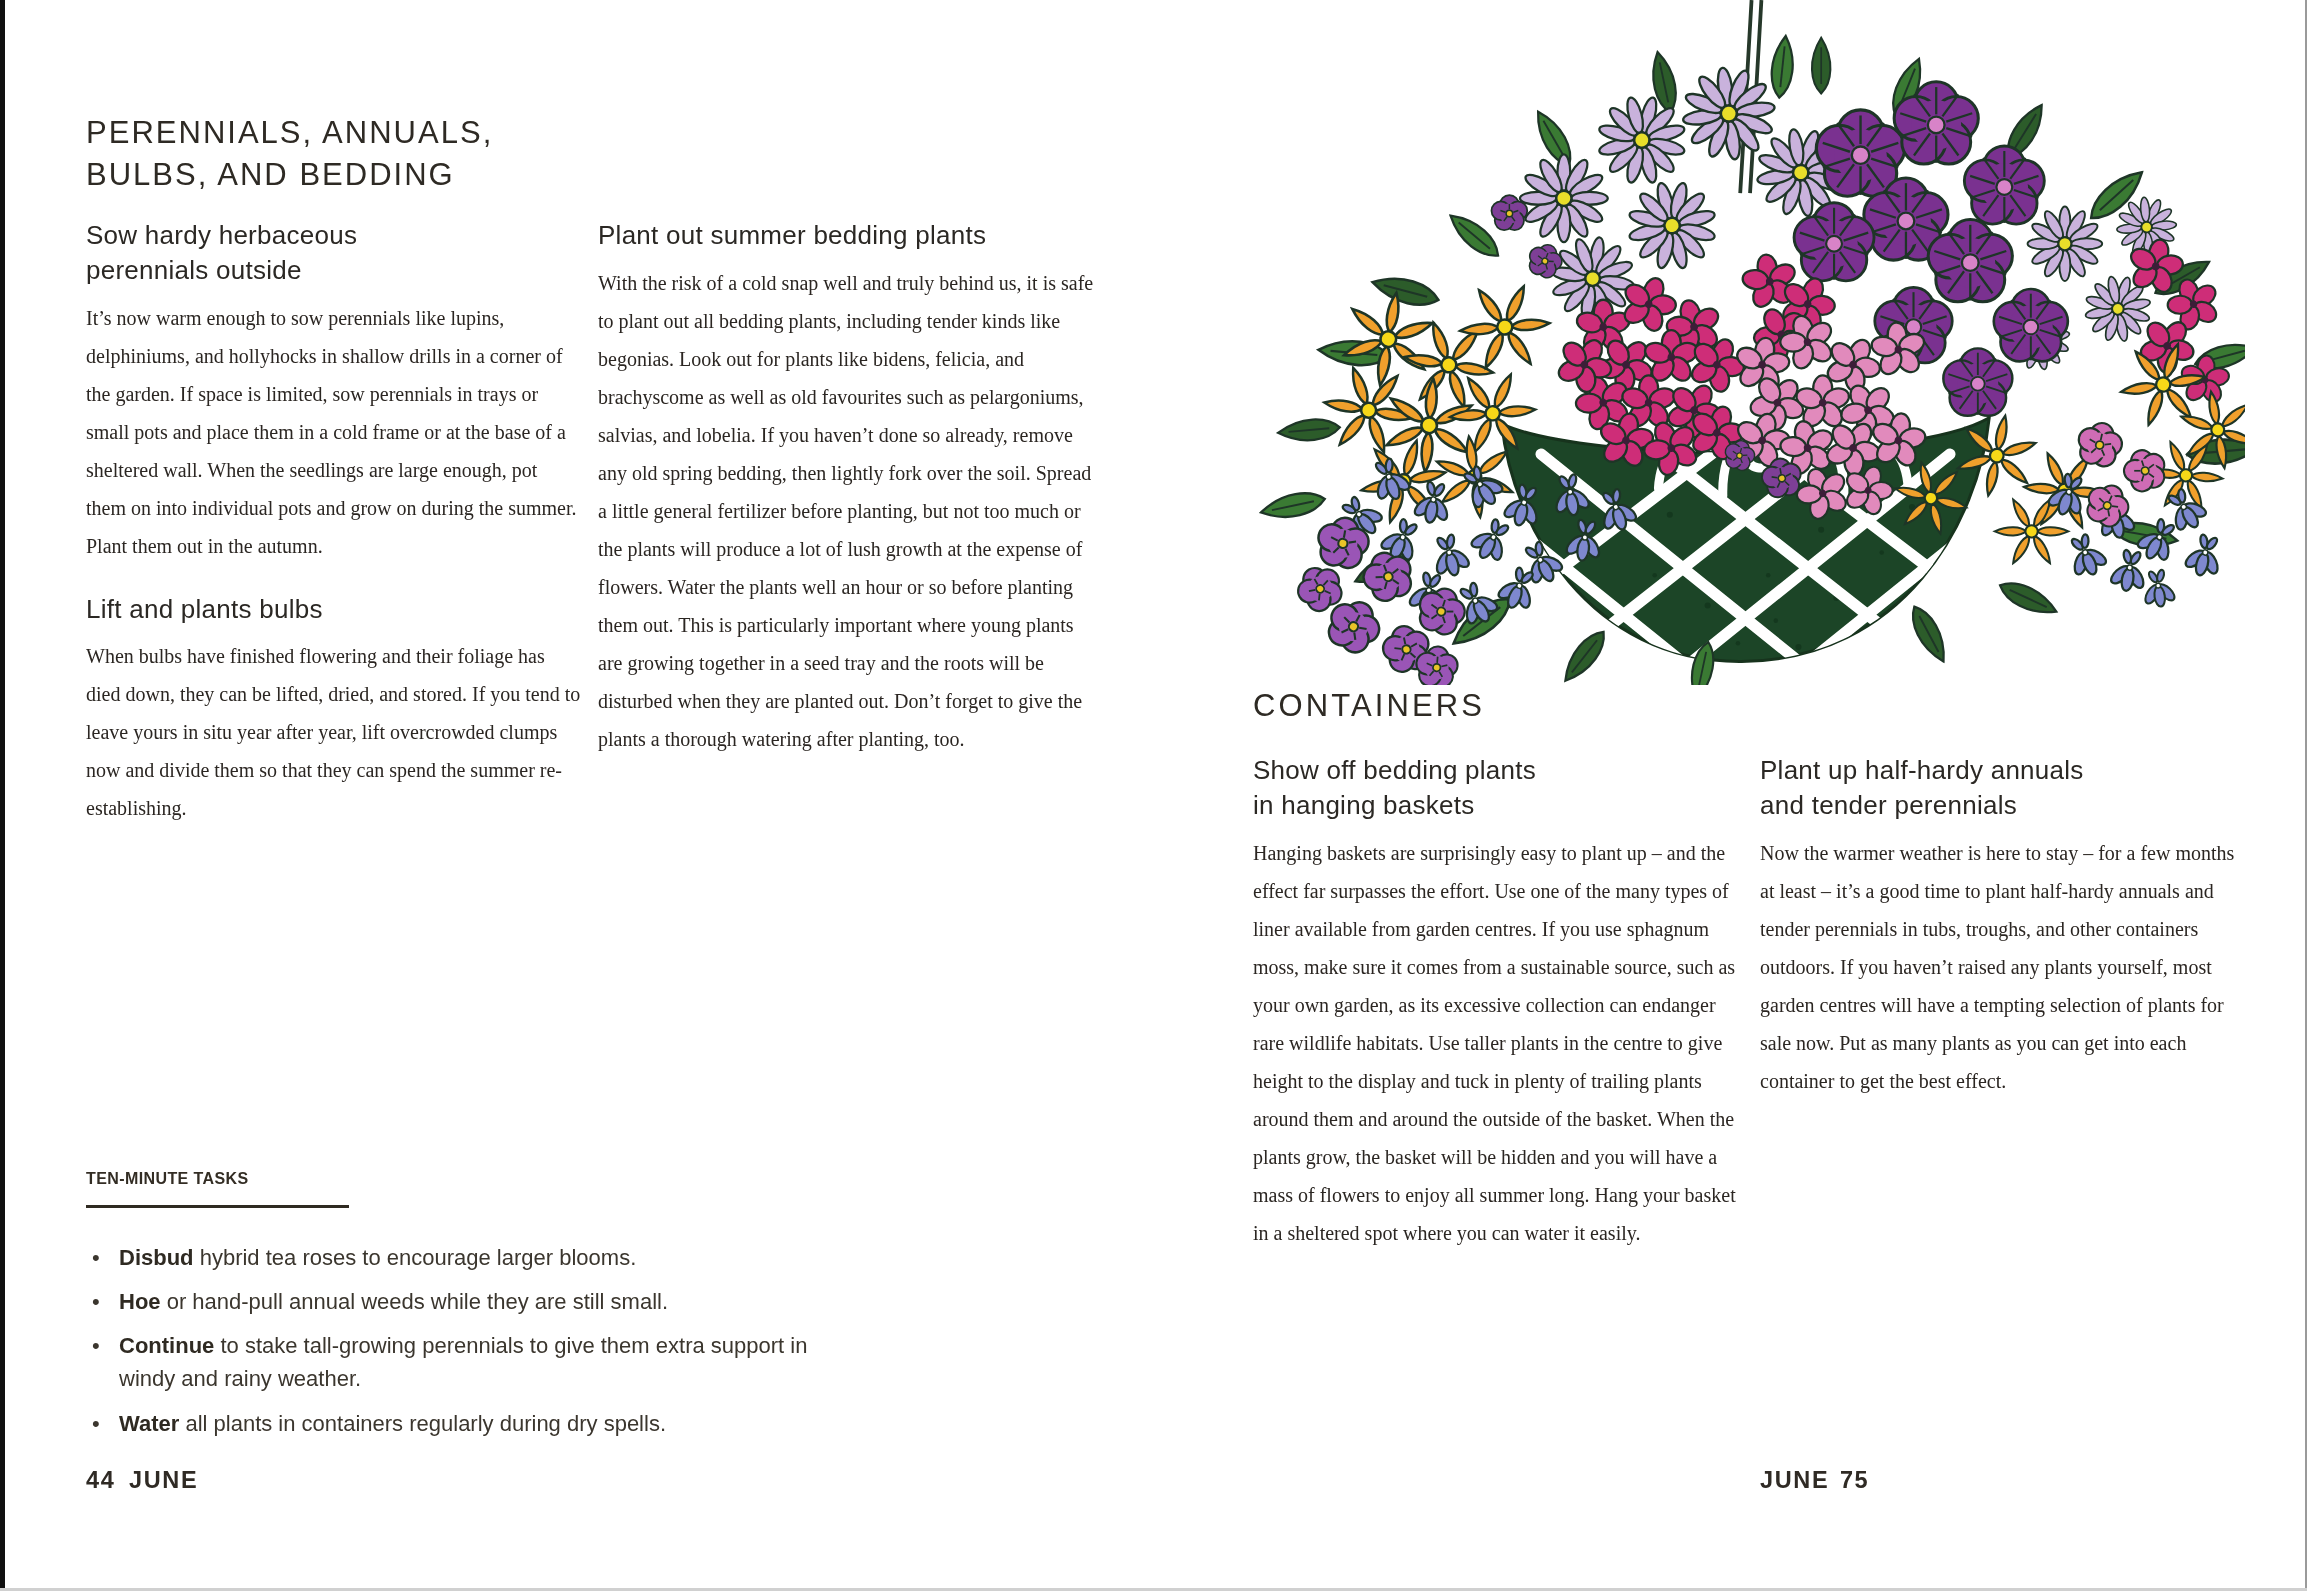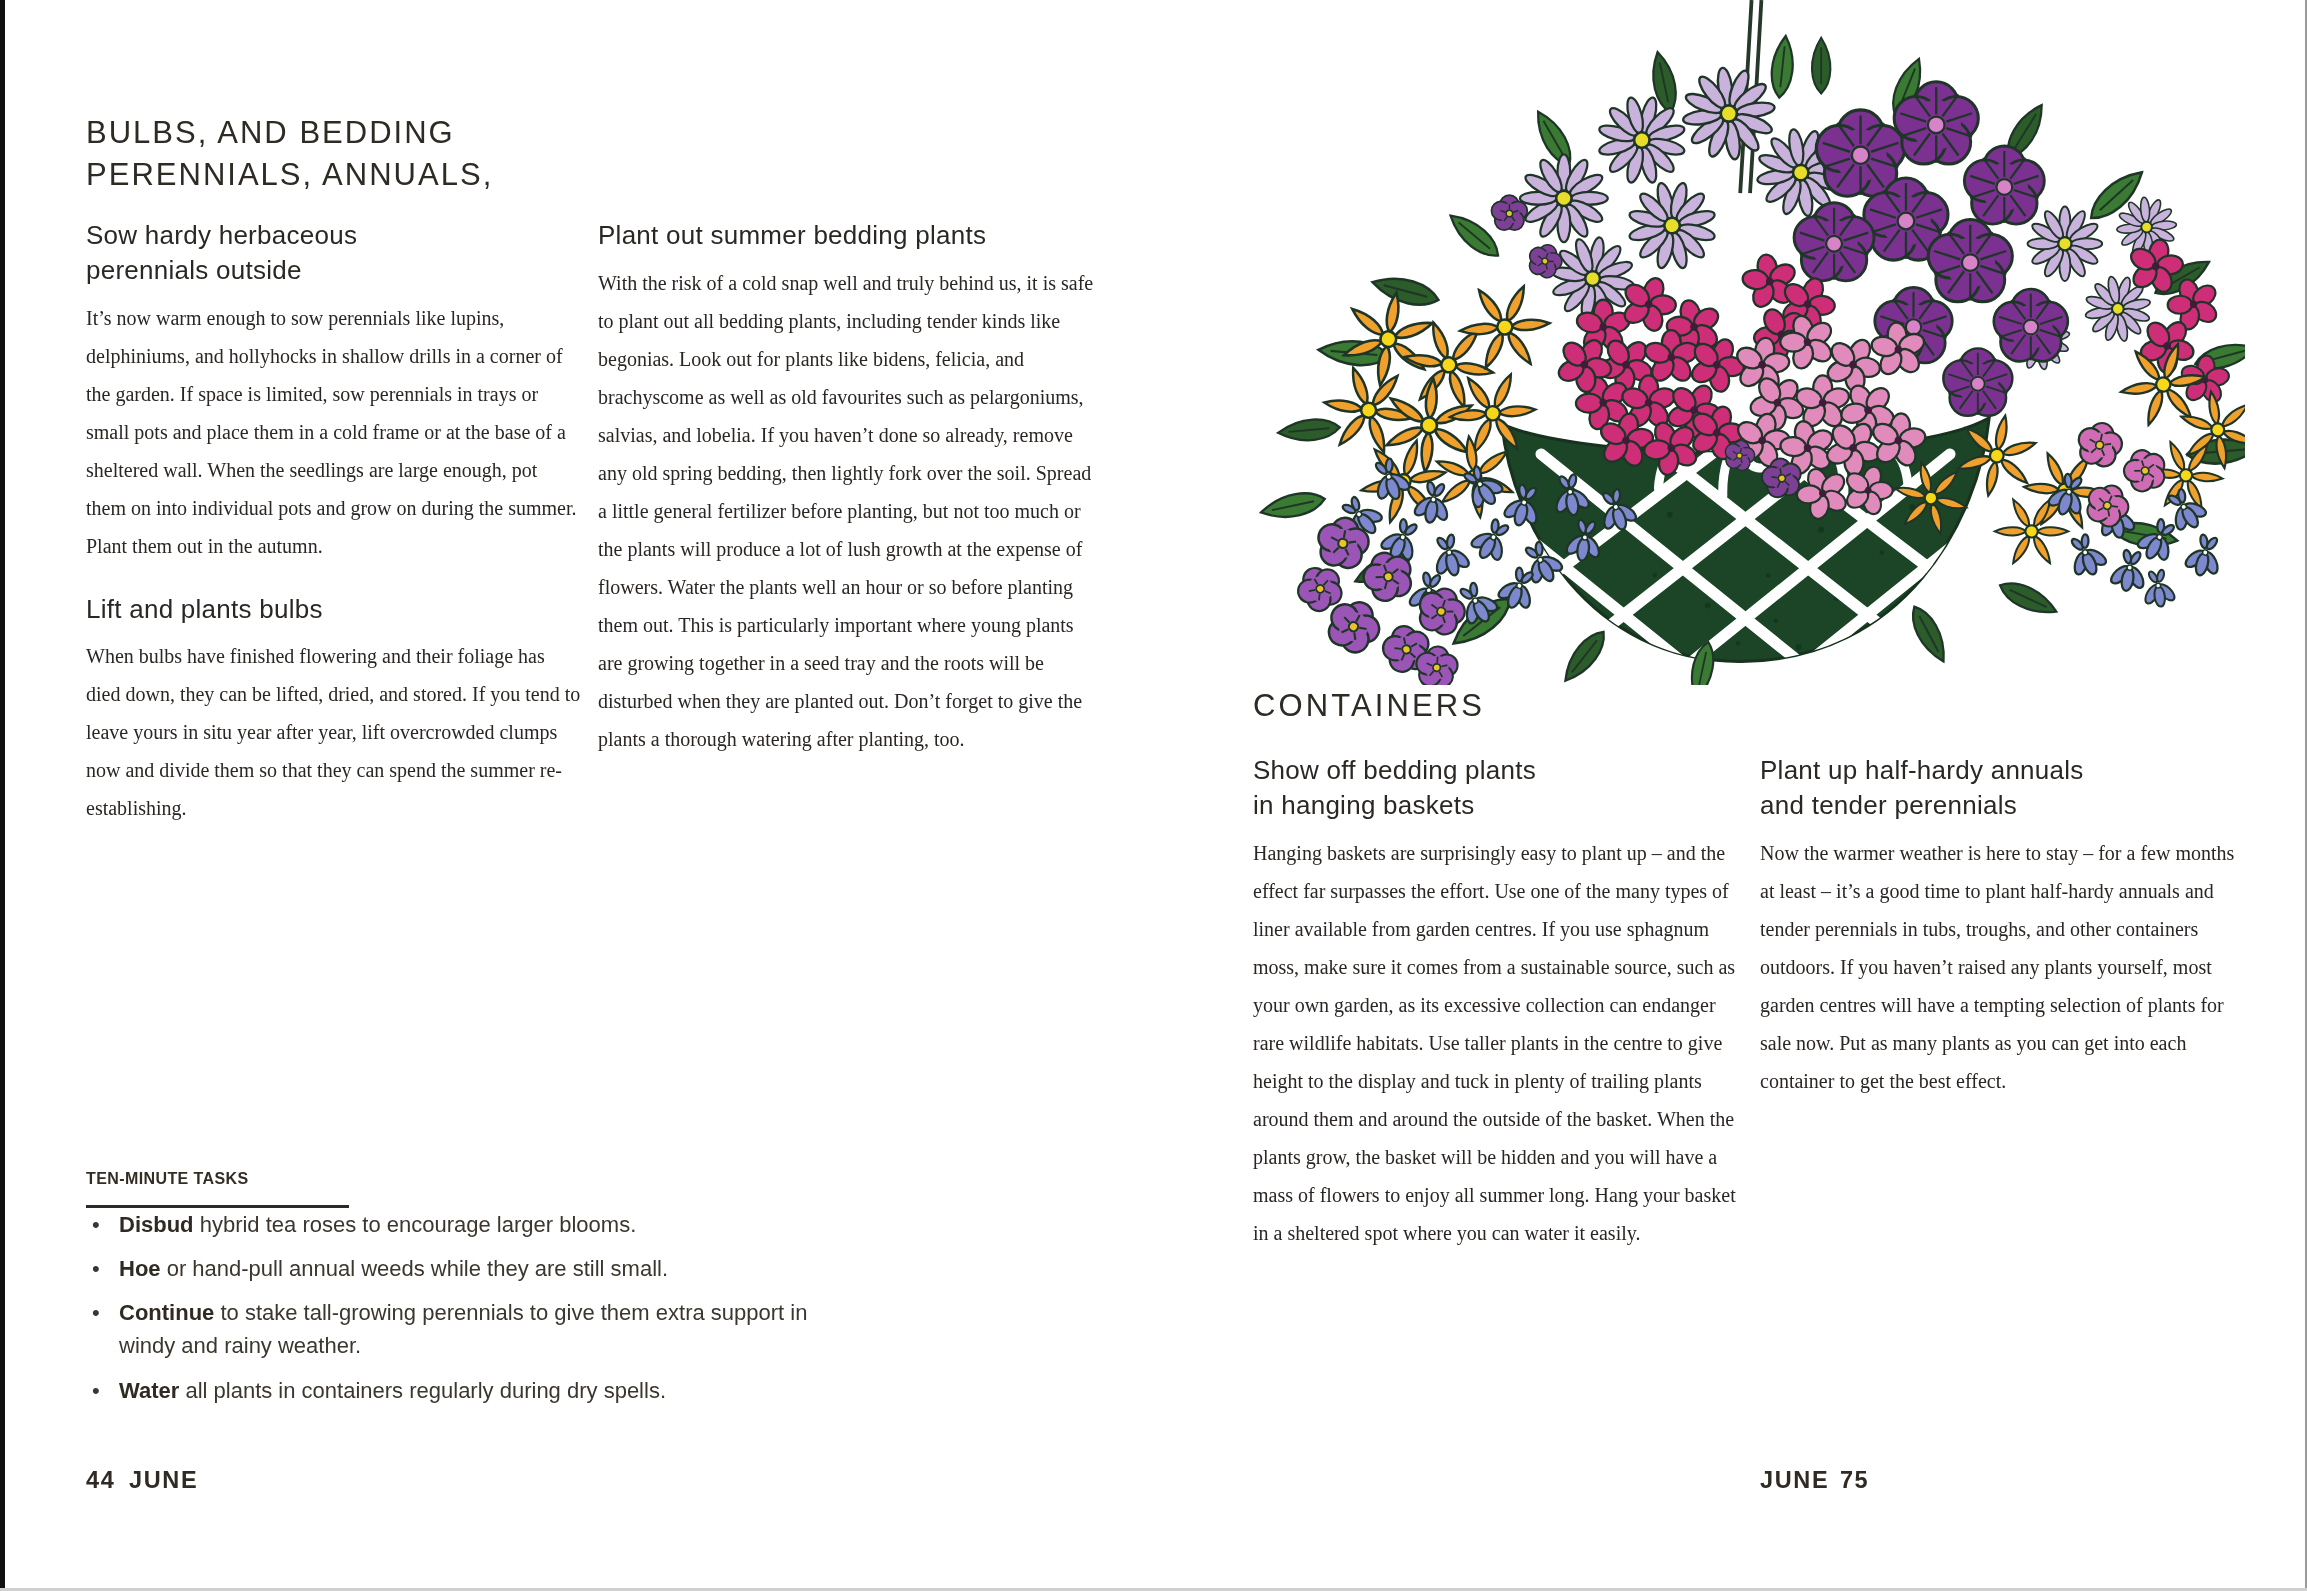--- a/index.html
+++ b/index.html
@@ -26,21 +26,21 @@
   .subhead{font-size:26px;line-height:35px;color:#2b2824;font-weight:normal;
            letter-spacing:0.01em;margin:27px 0 10.6px 0}
   .subhead:first-child{margin-top:0}
   .subhead span{display:block}
   .body-p{font-family:"Liberation Serif",serif;font-size:20px;line-height:38px;
           color:#2b2622;margin:0 0 6px 0}
 
   .tasks{position:absolute;left:86px;top:1170px;width:727px}
   .tasks-h{font-size:16px;font-weight:bold;letter-spacing:0.025em;color:#332d24}
   .tasks-rule{width:263px;border:none;border-top:3px solid #2f2a21;margin:16.7px 0 0 0}
-  .tasks-list{list-style:none;}
+  .tasks-list{list-style:none;margin-top:33px}
   .tasks-list li{position:relative;padding-left:33px;font-size:22px;line-height:33px;
                  color:#3b362e;margin-bottom:11.4px}
   .tasks-list li::before{content:"\2022";position:absolute;left:6px;top:0;color:#3b362e}
   .tasks-list strong{font-weight:bold;color:#2f2a22}
 
   .footer{position:absolute;top:1467px;font-size:23.5px;font-weight:bold;
           letter-spacing:0.07em;color:#2f2a24}
   .footer-left{left:86px}
   .footer-right{left:1760px;width:467px;}
   .footer .gap{display:inline-block;width:13.6px}
@@ -76,22 +76,22 @@
 </head>
 <body>
 
 <div class="spread">
   <div class="edge-l"></div>
   <div class="edge-r"></div>
   <div class="edge-b"></div>
 
   <div>
     <h1 class="h1" style="left:86px;top:112px;width:530px">
+      <span>PERENNIALS, ANNUALS,</span>
       <span>BULBS, AND BEDDING</span>
-      <span>PERENNIALS, ANNUALS,</span>
     </h1>
 
     <div class="col" style="left:86px;top:218px">
       <h2 class="subhead">
         <span>Sow hardy herbaceous</span>
         <span>perennials outside</span>
       </h2>
       <p class="body-p">It’s now warm enough to sow perennials like lupins, delphiniums, and hollyhocks in shallow drills in a corner of the garden. If space is limited, sow perennials in trays or small pots and place them in a cold frame or at the base of a sheltered wall. When the seedlings are large enough, pot them on into individual pots and grow on during the summer. Plant them out in the autumn.</p>
       <h2 class="subhead">
         <span>Lift and plants bulbs</span>

